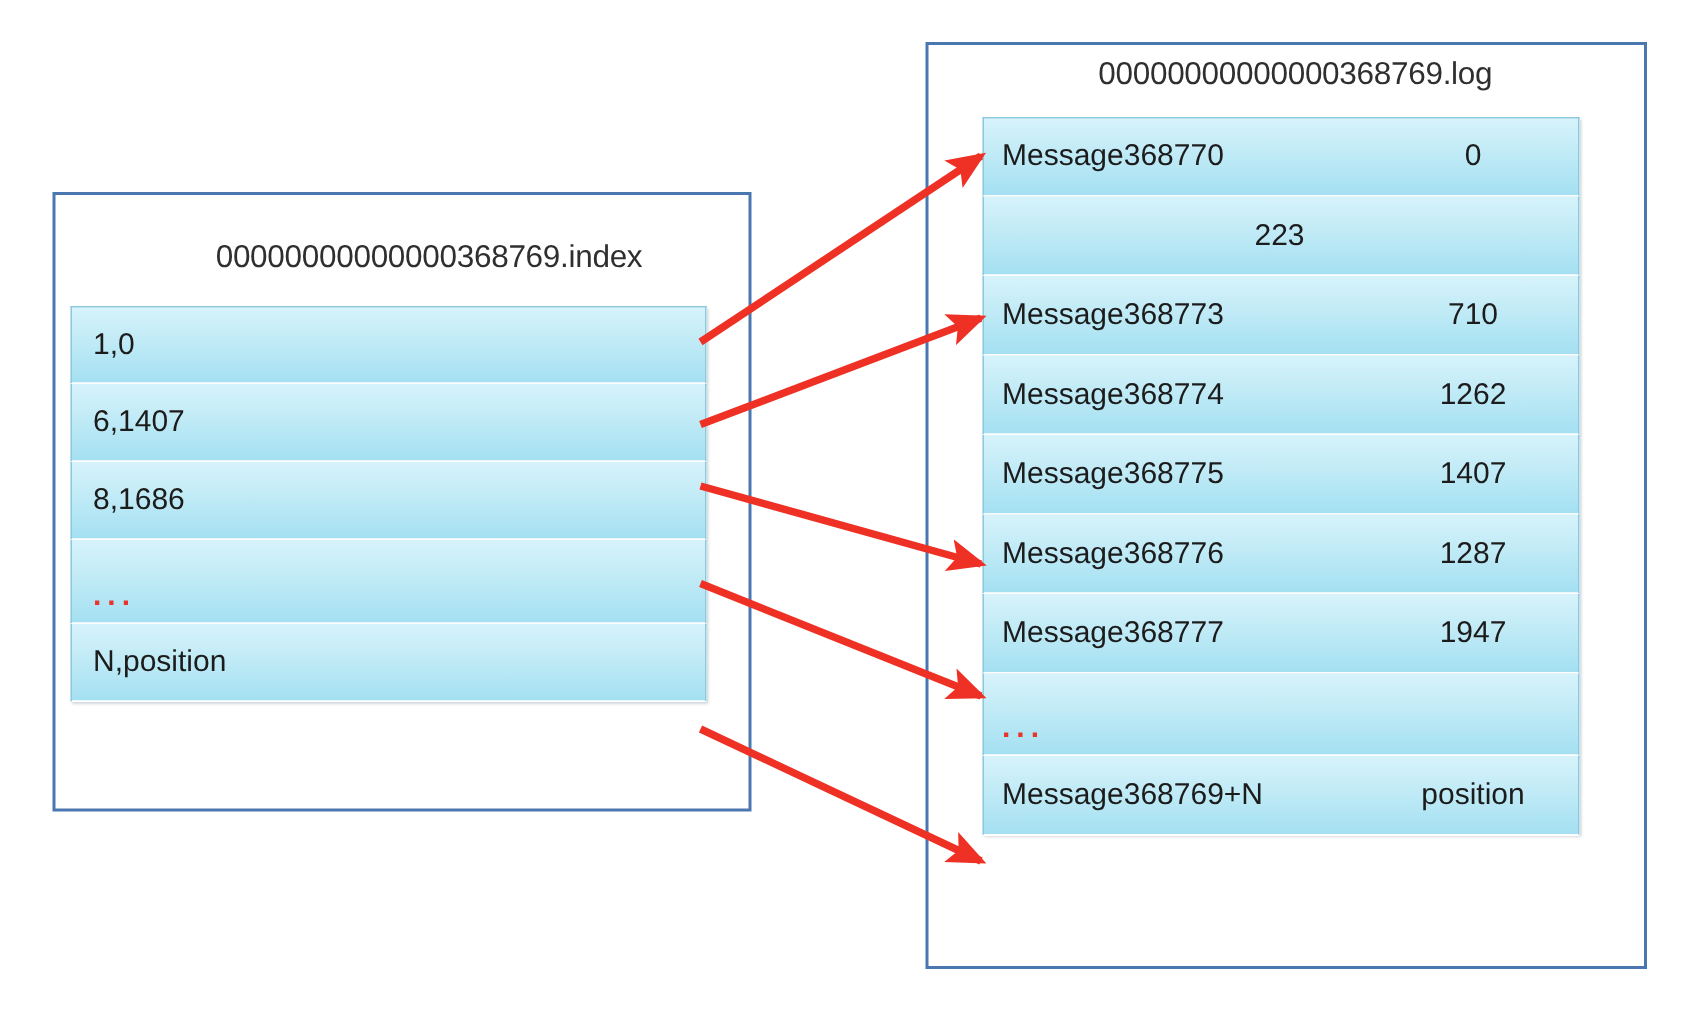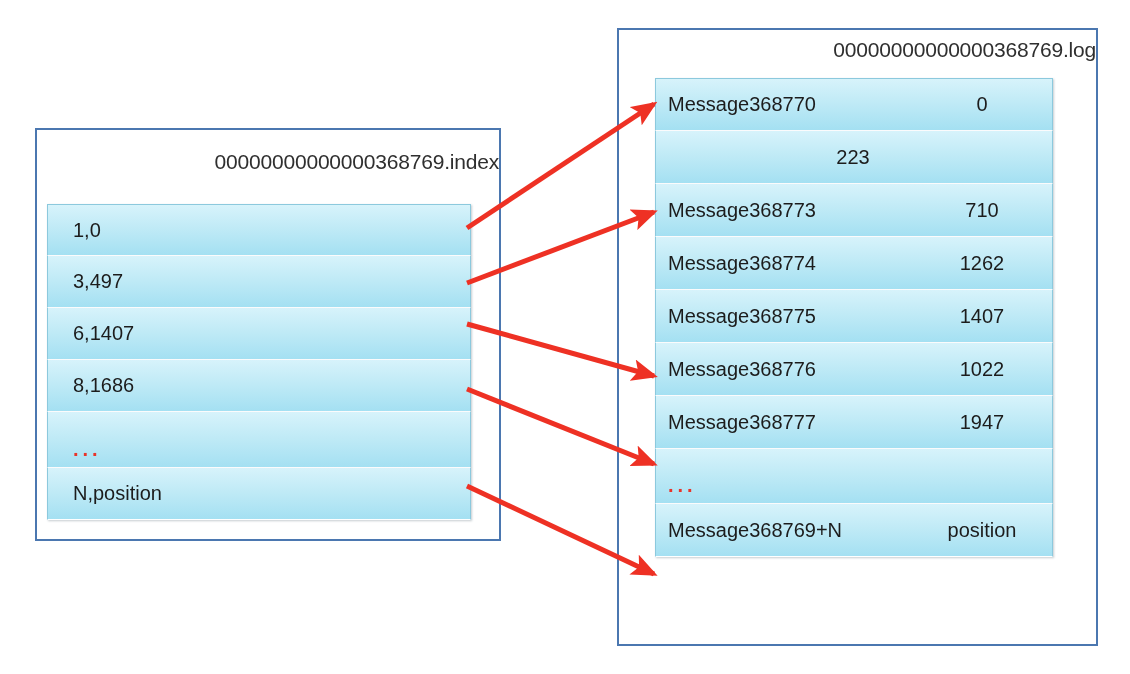--- a/index.html
+++ b/index.html
@@ -36,29 +36,29 @@
     left: 617px;
     top: 28px;
     width: 481px;
     height: 618px;
   }
 
   .panel-title {
     position: absolute;
     left: 0;
     right: 0;
-    text-align: right;
+    text-align: center;
     color: #2f2f2f;
     font-size: 21px;
     font-weight: 400;
     letter-spacing: -0.2px;
     white-space: nowrap;
     margin-left: 12px;
   }
-  #index-panel .panel-title { top: 20px; padding-left: 24px; }
+  #index-panel .panel-title { top: 30px; padding-left: 24px; }
   #log-panel .panel-title { top: 8px; }
 
   
   .rows {
     position: absolute;
   }
   #index-rows {
     left: 10px;
     top: 74px;
     width: 424px;
@@ -100,21 +100,20 @@
     white-space: nowrap;
   }
   .msg-pos {
     flex: 1 1 auto;
     text-align: center;
     padding-right: 14px;
     white-space: nowrap;
   }
   .idx-entry {
     white-space: nowrap;
-    margin-left: 11px;
   }
 
   
   .row.ellipsis {
     color: #e8342a;
     font-weight: 700;
     letter-spacing: 4px;
     align-items: flex-end;
     padding-bottom: 6px;
   }
@@ -137,23 +136,20 @@
 <div id="stage">
 
   <div class="panel" id="index-panel">
     <div class="panel-title">00000000000000368769.index</div>
 
     <div class="rows" id="index-rows">
       <div class="row">
         <span class="idx-entry">1,0</span>
       </div>
       <div class="row">
-        <span class="idx-entry">3,497</span>
-      </div>
-      <div class="row">
         <span class="idx-entry">6,1407</span>
       </div>
       <div class="row">
         <span class="idx-entry">8,1686</span>
       </div>
       <div class="row ellipsis">
         <span class="idx-entry">...</span>
       </div>
       <div class="row">
         <span class="idx-entry">N,position</span>
@@ -179,21 +175,21 @@
       <div class="row">
         <span class="msg-name">Message368774</span>
         <span class="msg-pos">1262</span>
       </div>
       <div class="row">
         <span class="msg-name">Message368775</span>
         <span class="msg-pos">1407</span>
       </div>
       <div class="row">
         <span class="msg-name">Message368776</span>
-        <span class="msg-pos">1022</span>
+        <span class="msg-pos">1287</span>
       </div>
       <div class="row">
         <span class="msg-name">Message368777</span>
         <span class="msg-pos">1947</span>
       </div>
       <div class="row ellipsis">
         <span class="msg-name">...</span>
       </div>
       <div class="row">
         <span class="msg-name">Message368769+N</span>

